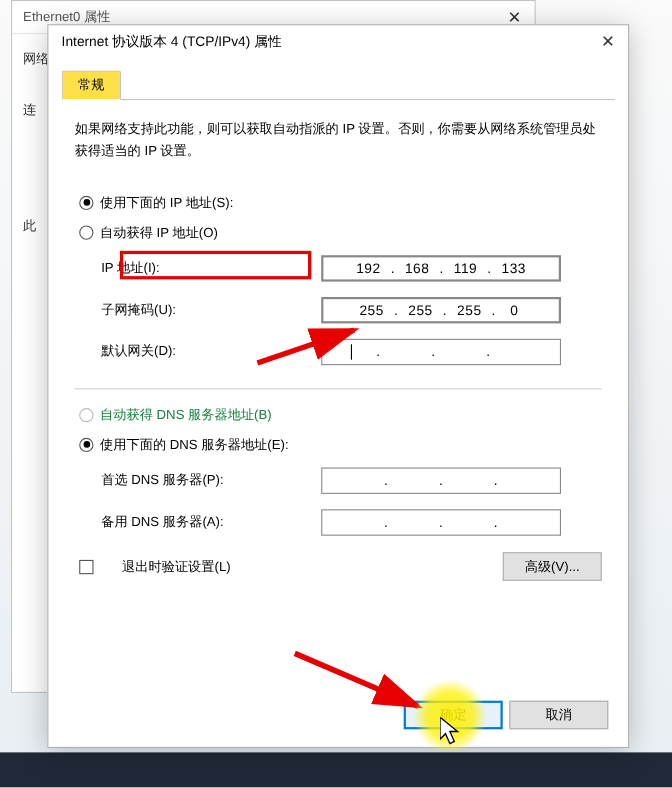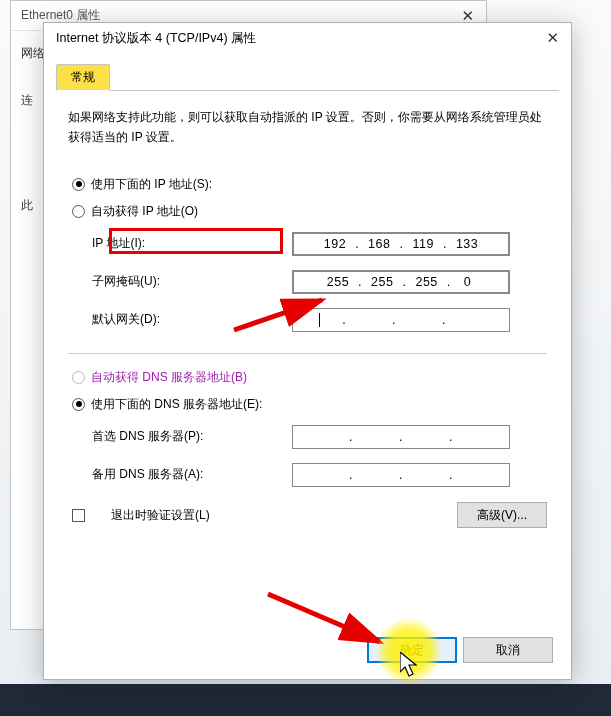--- a/index.html
+++ b/index.html
@@ -82,21 +82,21 @@
     position: relative;
     background: #fff;
     flex: none;
   }
   .radio.checked::after {
     content: ""; position: absolute;
     left: 2.5px; top: 2.5px; width: 6px; height: 6px;
     background: #000; border-radius: 50%;
   }
   .radio.disabled { border-color: #bbb; }
-  .disabled-text { color: #a21caf; }
+  .disabled-text { color: #15803d; }
 
   .highlight {
     position: absolute;
     border: 3px solid #e60000;
     pointer-events: none;
   }
 
   .field-row {
     display: flex; align-items: center;
     padding: 7px 0 7px 24px;

